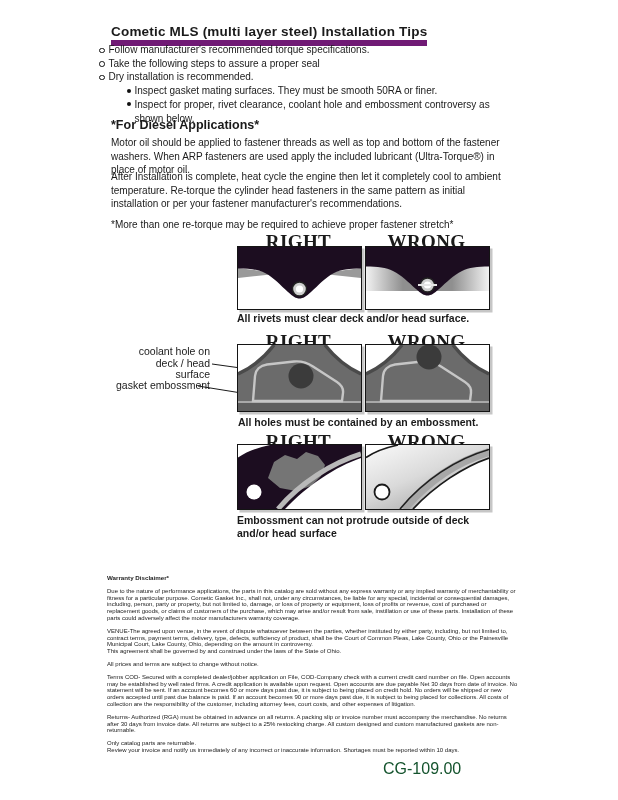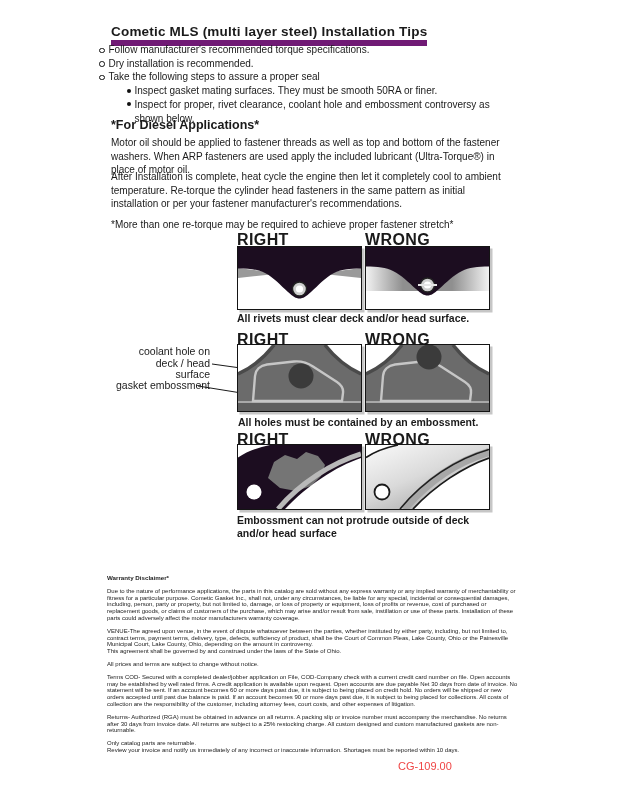--- a/index.html
+++ b/index.html
@@ -15,56 +15,56 @@
   .bullets{position:absolute;left:99px;top:43px;width:420px;font-size:10px;}
   .brow{display:flex;align-items:flex-start;line-height:13.7px;}
   .brow.sub{padding-left:28px;}
   .ob{flex:0 0 auto;width:3.5px;height:3.5px;border:1px solid #111;border-radius:50%;margin:4.5px 4px 0 0;}
   .fb{flex:0 0 auto;width:4px;height:4px;background:#111;border-radius:50%;margin:4.5px 3.5px 0 0;}
   .h2{position:absolute;left:111px;top:118px;font-size:12.5px;font-weight:bold;}
   .para{position:absolute;left:111px;width:402px;font-size:10px;line-height:13.6px;}
   .p1{top:136px;}
   .p2{top:170px;}
   .note{top:218px;}
-  .dghead{position:absolute;width:123px;font-size:16px;font-weight:bold;letter-spacing:0.4px;}
+  .dghead{position:absolute;width:123px;text-align:center;font-size:19px;font-weight:bold;letter-spacing:0.4px;font-family:Liberation Serif, serif;}
   .imgbox{
     position:absolute;width:123px;border:1.5px solid #141414;
     box-shadow:2.5px 2.5px 0 #c6c6c6;background:#fff;
   }
   .imgbox svg{display:block;}
   .caption{position:absolute;font-size:10.5px;font-weight:bold;line-height:12.5px;}
   .lbl{position:absolute;font-size:10.5px;text-align:right;line-height:11.5px;}
   .leader{position:absolute;left:195px;top:355px;}
   .fineprint{position:absolute;left:107px;top:575px;width:412px;font-size:6px;line-height:6.8px;color:#222;}
   .fineprint .fphead{font-weight:bold;font-size:6.2px;}
   .fineprint p{margin:0 0 6px 0;}
   .fineprint p.tight{margin:0;}
-  .footer-code{position:absolute;left:398px;top:760px;font-size:11px;color:#ef4444;}
+  .footer-code{position:absolute;left:383px;top:760px;font-size:16px;color:#14532d;}
 </style>
 </head>
 <body>
 
 <div class="page">
 
   <div class="title">
     <span>Cometic MLS (multi layer steel) Installation Tips</span>
   </div>
 
   <div class="bullets">
     <div class="brow">
       <span class="ob"></span>
       <span>Follow manufacturer's recommended torque specifications.</span>
     </div>
     <div class="brow">
       <span class="ob"></span>
-      <span>Dry installation is recommended.</span>
+      <span>Take the following steps to assure a proper seal</span>
     </div>
     <div class="brow">
       <span class="ob"></span>
-      <span>Take the following steps to assure a proper seal</span>
+      <span>Dry installation is recommended.</span>
     </div>
     <div class="brow sub">
       <span class="fb"></span>
       <span>Inspect gasket mating surfaces.  They must be smooth 50RA or finer.</span>
     </div>
     <div class="brow sub">
       <span class="fb"></span>
       <span>Inspect for proper, rivet clearance, coolant hole and embossment controversy as shown below.</span>
     </div>
   </div>

